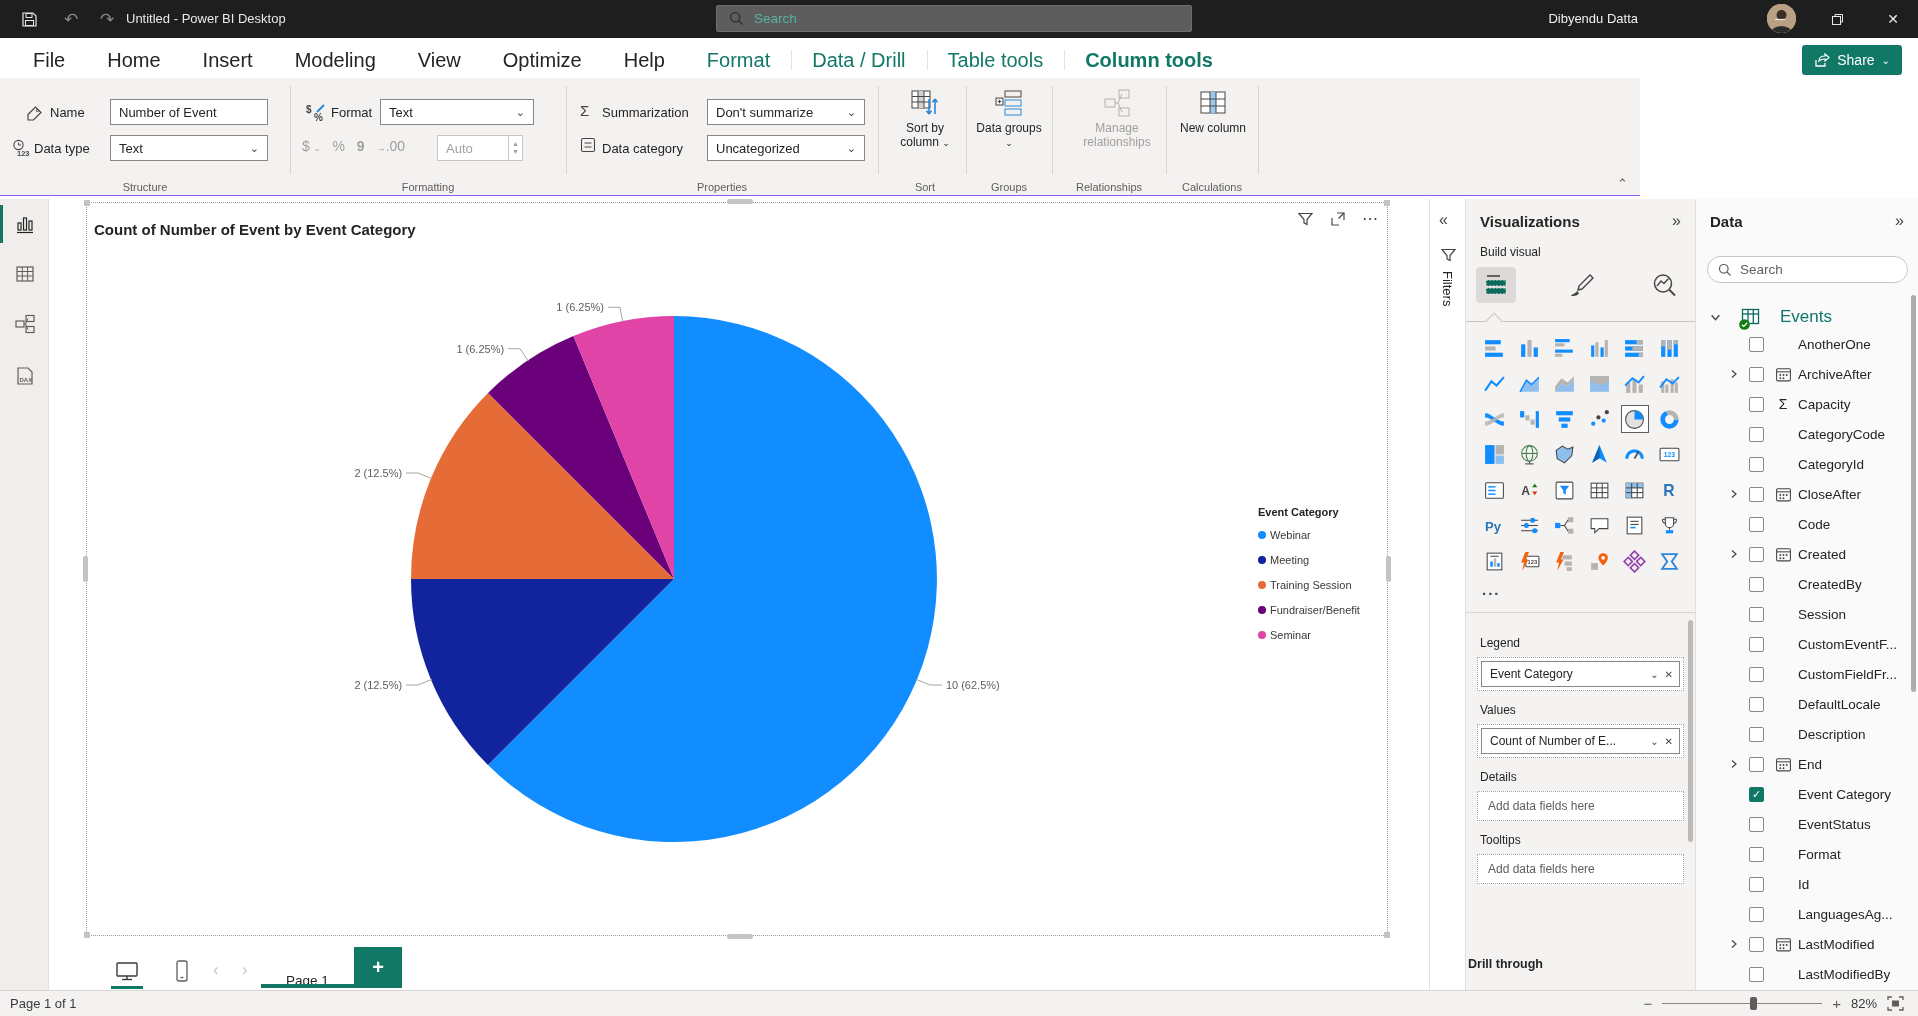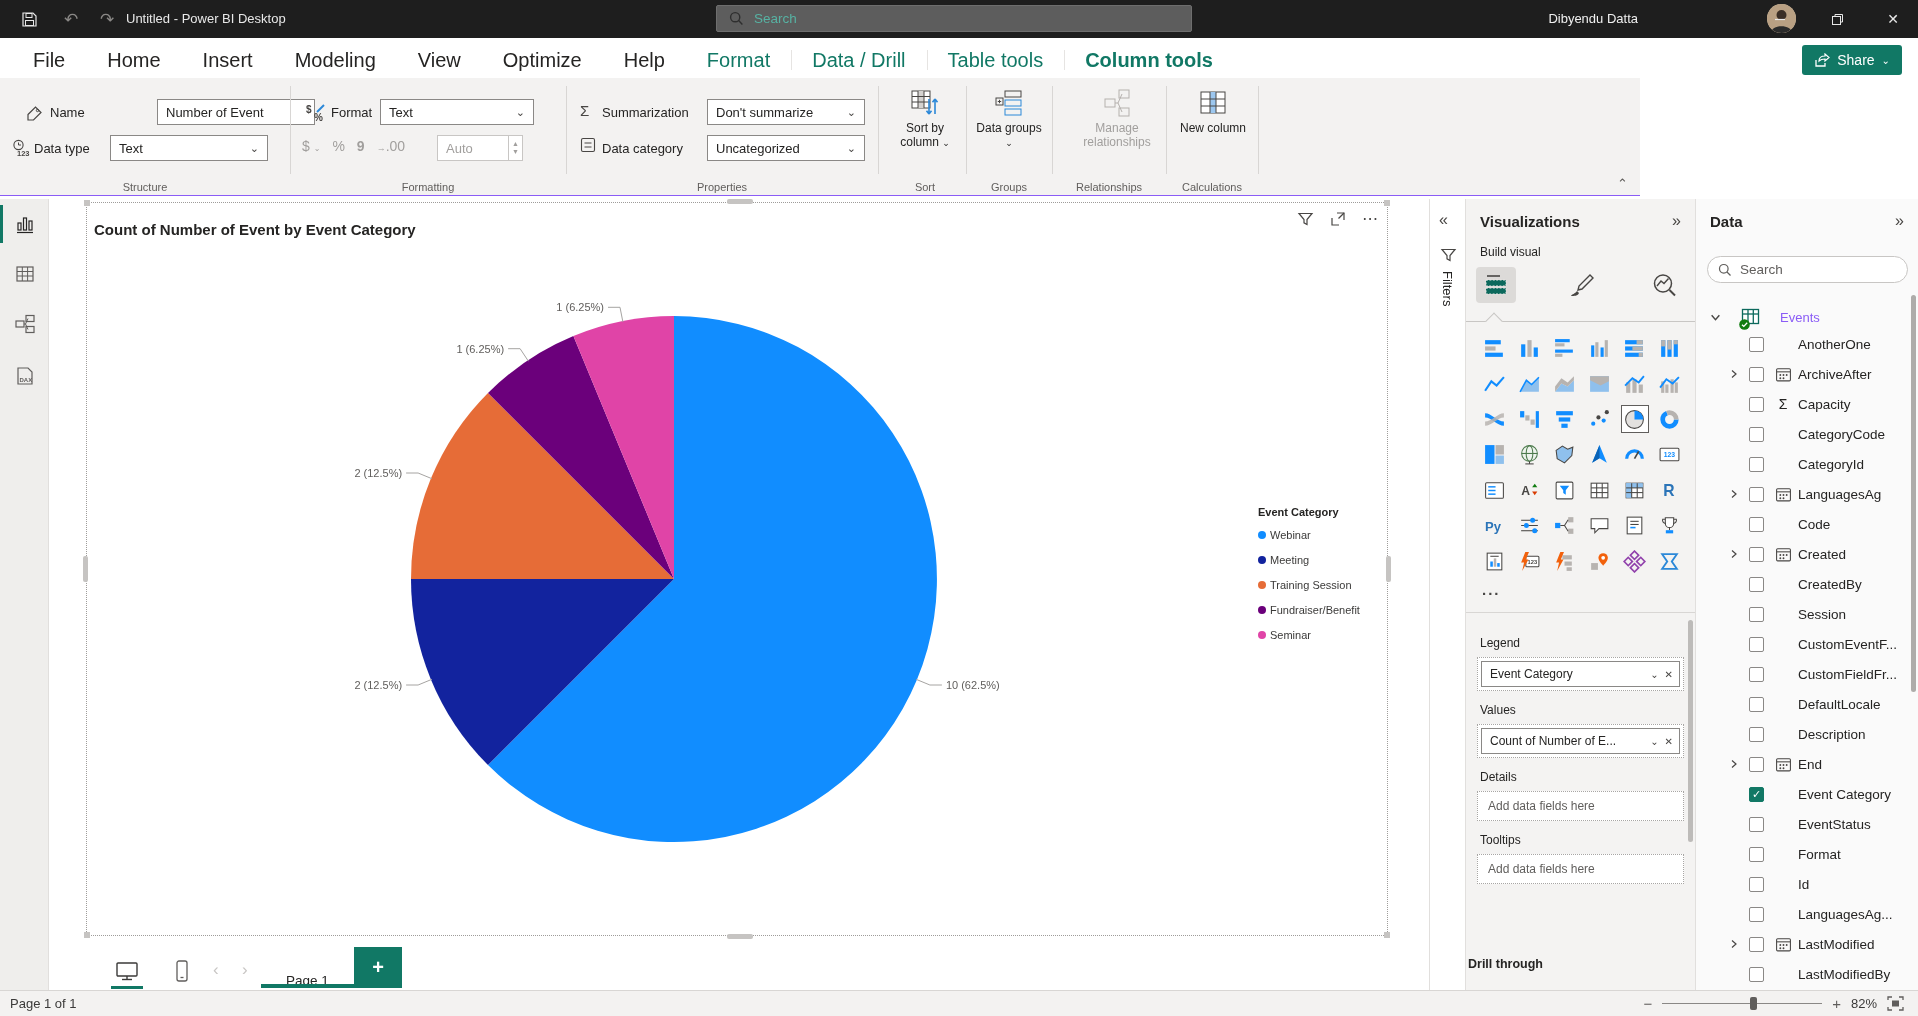--- a/index.html
+++ b/index.html
@@ -85,21 +85,21 @@
   .well.empty{display:flex;align-items:center;padding-left:10px;font-size:12px;color:#605e5c;min-height:30px;}
   .pill{height:24px;border:1px solid #8a8886;background:#fff;display:flex;align-items:center;font-size:12px;color:#252423;padding:0 6px 0 8px;}
   .pill .sp{flex:1;}
   .pill .pic{color:#484644;font-size:10px;margin-left:6px;}
   #drill-label{position:absolute;left:2px;top:758px;font-size:12.5px;font-weight:700;color:#252423;text-align:right;}
   #viz-scroll{position:absolute;right:2px;top:421px;width:5px;height:222px;background:#bdbbb9;border-radius:3px;}
   
   #data-pane{position:absolute;left:1695px;top:199px;width:223px;height:791px;background:#fafafa;border-left:1px solid #e1dfdd;box-sizing:border-box;}
   #data-search{position:absolute;left:11px;top:57px;width:201px;height:27px;border:1px solid #c8c6c4;border-radius:14px;background:#fff;display:flex;align-items:center;padding-left:10px;box-sizing:border-box;}
   #data-search .ph{color:#605e5c;font-size:13.5px;margin-left:8px;}
-  #events-row{position:absolute;left:14px;top:103px;height:30px;display:flex;align-items:center;gap:20px;font-size:13px;color:#8b5cf6;}
+  #events-row{position:absolute;left:14px;top:103px;height:30px;display:flex;align-items:center;gap:20px;font-size:17px;color:#0f766e;}
   #field-list{position:absolute;left:0;top:130px;width:223px;}
   .frow{height:30px;display:flex;align-items:center;padding-left:33px;box-sizing:border-box;}
   .frow .chv{width:20px;display:flex;align-items:center;}
   .frow .cb{width:15px;height:15px;border:1px solid #8a8886;border-radius:2px;background:#fff;box-sizing:border-box;flex:none;}
   .frow .cb.on{background:#117865;border-color:#117865;color:#fff;font-size:11px;line-height:13px;text-align:center;}
   .frow .fic{width:26px;display:flex;justify-content:center;margin-left:6px;flex:none;}
   .frow .fname{font-size:13.5px;color:#252423;margin-left:2px;white-space:nowrap;}
   #data-scroll{position:absolute;right:2px;top:96px;width:5px;height:397px;background:#aeacaa;border-radius:3px;}
   
   #pagebar{position:absolute;left:49px;top:952px;width:1380px;height:38px;background:#fff;}
@@ -191,21 +191,21 @@
 
 <div id="ribbon">
 
   <span class="abs" style="left:26px;top:27px">
     <svg width="17" height="17" viewBox="0 0 17 17">
         <path d="M2,9.5 L9.5,2 L15,7.5 L7.5,15 L2,15 Z" fill="none" stroke="#484644" stroke-width="1.2"></path>
         <circle cx="11.5" cy="5.5" r="1.2" fill="none" stroke="#484644"></circle>
       </svg>
   </span>
   <span class="rb-lbl" style="left:50px;top:27px">Name</span>
-  <input class="rb-input" style="left: 110px; top: 21px; width: 158px; margin-left: 47px;" value="Number of Event">
+  <input class="rb-input" style="left: 110px; top: 21px; width: 158px;" value="Number of Event">
   <span class="abs" style="left:12px;top:61px">
     <svg width="18" height="18" viewBox="0 0 18 18">
         <circle cx="6.5" cy="6" r="4.6" fill="none" stroke="#484644" stroke-width="1.1"></circle>
         <path d="M6.5,3.5 V6 H9" fill="none" stroke="#484644"></path>
         <text x="5" y="16.5" font-size="7.5" font-weight="bold" fill="#484644">123</text>
       </svg>
   </span>
   <span class="rb-lbl" style="left:34px;top:63px">Data type</span>
   <div class="rb-sel" style="left:110px;top:57px;width:158px">
     <span>Text</span>
@@ -892,21 +892,21 @@
           <svg viewBox="0 0 16 16" width="17" height="17">
             <rect x="1.5" y="2.5" width="13" height="11.5" rx="1" fill="none" stroke="#484644"></rect>
             <line x1="1.5" y1="5.5" x2="14.5" y2="5.5" stroke="#484644"></line>
             <circle cx="5" cy="8.5" r=".9" fill="#484644"></circle>
             <circle cx="8" cy="8.5" r=".9" fill="#484644"></circle>
             <circle cx="11" cy="8.5" r=".9" fill="#484644"></circle>
             <circle cx="5" cy="11.5" r=".9" fill="#484644"></circle>
             <circle cx="8" cy="11.5" r=".9" fill="#484644"></circle>
           </svg>
         </span>
-        <span class="fname">LanguagesAg</span>
+        <span class="fname">CloseAfter</span>
       </div>
       <div class="frow">
         <span class="chv"></span>
         <span class="cb"></span>
         <span class="fic"></span>
         <span class="fname">Code</span>
       </div>
       <div class="frow">
         <span class="chv">
           <svg width="10" height="10" viewBox="0 0 10 10">

